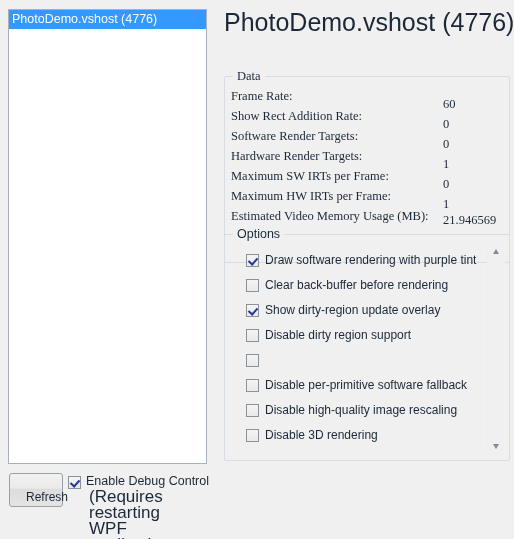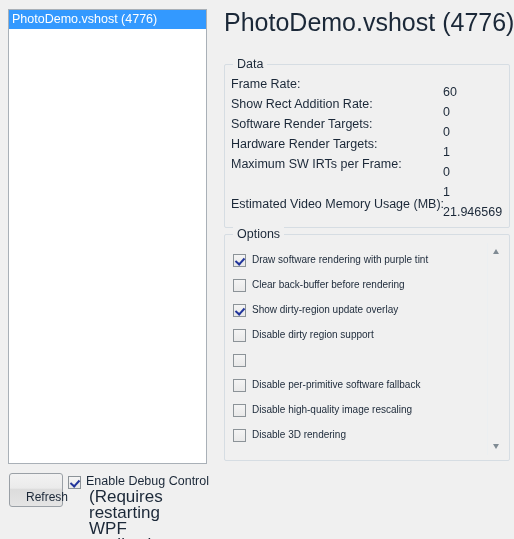--- a/index.html
+++ b/index.html
@@ -127,60 +127,62 @@
     top: -8px;
     left: 8px;
     padding: 0 4px;
     background: #f0f0f0;
     font-size: 12.5px;
     color: #1b2838;
   }
 
   #data-group {
     left: 224px;
-    top: 64px;
+    top: 76px;
     width: 286px;
-    height: 164px;
+    height: 187px;
+    font-family: Liberation Serif, serif;
   }
   .data-rows {
     position: absolute;
     left: 6px;
     top: 9px;
     right: 4px;
   }
   .data-row {
     height: 20px;
     line-height: 20px;
     position: relative;
     font-size: 12.5px;
     white-space: nowrap;
   }
   .data-row .dr-label { position: absolute; left: 0; }
   .data-row .dr-value { position: absolute; left: 212px; margin-top: 8px; }
   .data-row.wide .dr-label { position: static; }
-  .data-row.wide { display: flex; gap: 4px; }
+  .data-row.wide { display: flex; gap: 4px; align-items: center; }
 
   #options-group {
     left: 224px;
     top: 234px;
     width: 286px;
     height: 227px;
   }
   #options-list {
     position: absolute;
     left: 8px;
     top: 12px;
     right: 26px;
   }
   .option-row {
     display: flex;
     align-items: center;
     height: 25px;
-    font-size: 10px;
+    font-size: 12px;
     white-space: nowrap;
+    margin-left: 13px;
   }
   .option-row .opt-label { margin-left: 6px; }
 
   
   #options-scrollbar {
     position: absolute;
     right: 4px;
     top: 8px;
     bottom: 5px;
     width: 17px;
@@ -251,20 +253,21 @@
       </div>
       <div class="data-row">
         <span class="dr-label">Hardware Render Targets:</span>
         <span class="dr-value">1</span>
       </div>
       <div class="data-row">
         <span class="dr-label">Maximum SW IRTs per Frame:</span>
         <span class="dr-value">0</span>
       </div>
       <div class="data-row">
+        <span class="dr-label">Maximum HW IRTs per Frame:</span>
         <span class="dr-value">1</span>
       </div>
       <div class="data-row wide">
         <span class="dr-label">Estimated Video Memory Usage (MB):</span>
         <span class="dr-value">21.946569</span>
       </div>
     </div>
 </div>
 
 <div class="groupbox" id="options-group">

